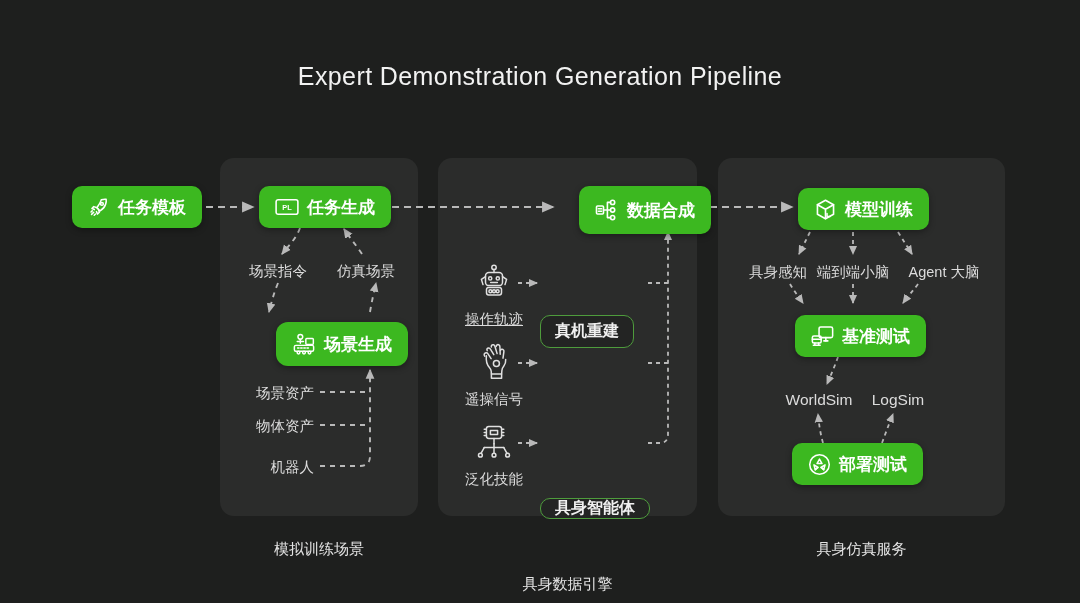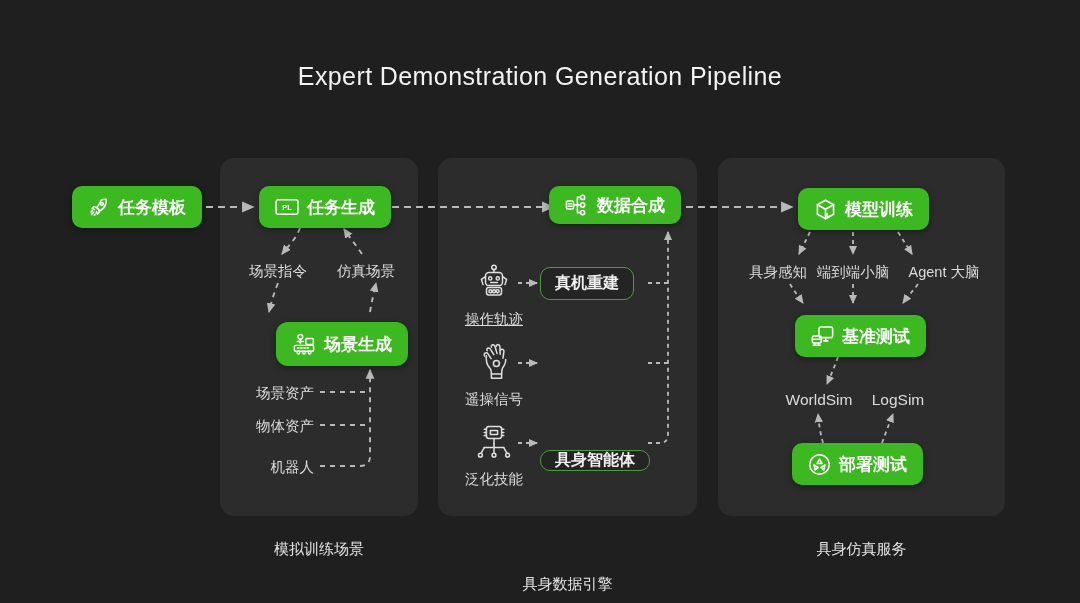--- a/index.html
+++ b/index.html
@@ -65,20 +65,21 @@
     box-shadow:0 2px 6px rgba(0,0,0,.35);
   }
   .node.outline{
     background:#232423;
     border:1.6px solid #4e9c3c;
     border-radius:10px;
     color:#f0f0f0;
     font-size:16px;
     font-weight:700;
     padding:0 14px;
+    margin-top:48px;
   }
   .node .ico{display:flex;align-items:center;justify-content:center;flex:0 0 auto;}
   .node .ico svg{display:block;}
 
   
   .tlabel{
     position:absolute;
     font-size:14.5px;
     color:#dcdcdc;
     white-space:nowrap;
@@ -196,21 +197,21 @@
     </span>
     <span>场景生成</span>
   </div>
 
   <div class="tlabel r" style="left:314px;top:384px;">场景资产</div>
   <div class="tlabel r" style="left:314px;top:417px;">物体资产</div>
   <div class="tlabel r" style="left:314px;top:458px;">机器人</div>
 
   <div class="panel-caption" style="left:220px;top:540px;width:198px;">模拟训练场景</div>
 
-  <div class="node solid" id="n-data-syn" style="left:549px;top:186px;height:38px;">
+  <div class="node solid" id="n-data-syn" style="left:579px;top:186px;height:48px;">
     <span class="ico">
       <svg width="24" height="22" viewBox="0 0 24 22" fill="none" stroke="#ffffff" stroke-width="1.6" stroke-linecap="round" stroke-linejoin="round">
         <rect x="1.5" y="7" width="7" height="8" rx="1"></rect>
         <path d="M3.4 9.8h3.2M3.4 12.2h3.2"></path>
         <circle cx="17.6" cy="3.4" r="2.1"></circle>
         <circle cx="17.6" cy="11" r="2.1"></circle>
         <circle cx="17.6" cy="18.6" r="2.1"></circle>
         <path d="M12.4 11h3.1M12.4 11V3.4h3.1M12.4 11v7.6h3.1"></path>
         <path d="M8.5 11h3.9"></path>
       </svg>

